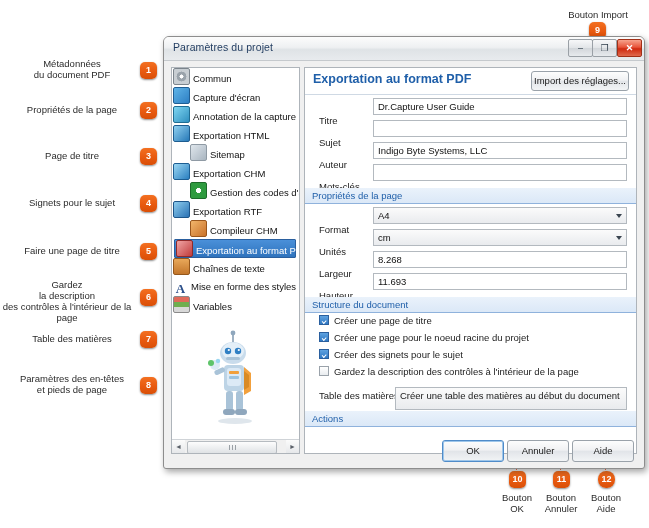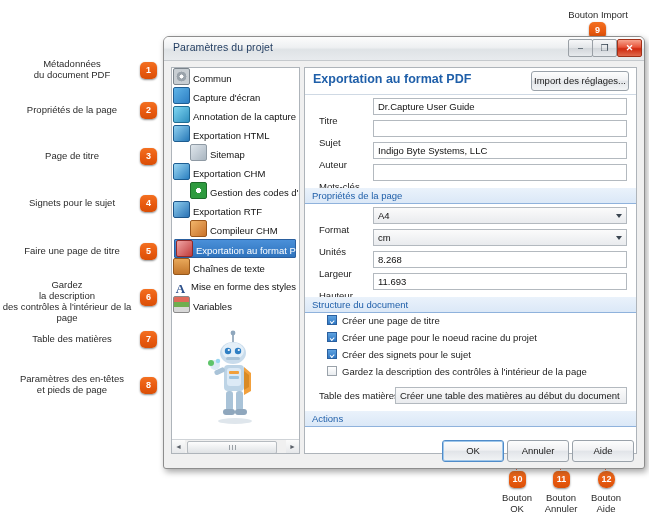--- a/index.html
+++ b/index.html
@@ -157,38 +157,38 @@
     line-height:16px;padding-left:4px;color:#111;box-sizing:border-box;
   }
   .fctl.combo{
     background:linear-gradient(180deg,#fbfbfb,#e9ebee);
   }
   .fctl .caret{
     position:absolute;right:4px;top:6px;width:0;height:0;
     border-left:3px solid transparent;border-right:3px solid transparent;
     border-top:4px solid #3a4550;
   }
-  .crow{position:relative;height:15px;margin-top:2px;padding-left:22px;font-size:9.5px;color:#222;}
+  .crow{position:relative;height:15px;margin-top:2px;padding-left:14px;font-size:9.5px;color:#222;}
   .cbox{
     display:inline-block;width:10px;height:10px;vertical-align:-1px;margin-right:5px;
     border:1px solid #9aa2aa;background:linear-gradient(180deg,#ffffff,#e9ecef);
     position:relative;box-sizing:border-box;
   }
   .cbox.on{
     background:linear-gradient(180deg,#5ea2e0,#2f78c4);border-color:#2a5f9e;
   }
   .cbox.on:after{
     content:"";position:absolute;left:2px;top:4px;width:3px;height:1.5px;
     border-left:1.5px solid #fff;border-bottom:1.5px solid #fff;
     transform:rotate(-45deg);
   }
   #tocrow{position:relative;height:19px;margin-top:6px;}
   #tocrow .lbl{position:absolute;left:14px;top:3px;font-size:9.5px;}
   #tocrow .sel{
-    position:absolute;left:90px;right:9px;top:0;height:17px;box-sizing:border-box;
+    position:absolute;left:90px;right:9px;top:0;height:23px;box-sizing:border-box;
     border:1px solid #b3b9bf;background:linear-gradient(180deg,#fbfbfb,#e9ebee);
     font-size:9.5px;line-height:16px;padding-left:4px;
   }
 
   
   #dlgfoot{position:absolute;left:7px;right:7px;bottom:6px;height:22px;}
   .fbtn{position:absolute;top:0;width:60px;height:20px;line-height:19px;}
   #btn-ok{right:133px;border-color:#4f8bc9;box-shadow:0 0 0 1px #9ec6ea inset;}
   #btn-cancel{right:68px;}
   #btn-help{right:3px;}

